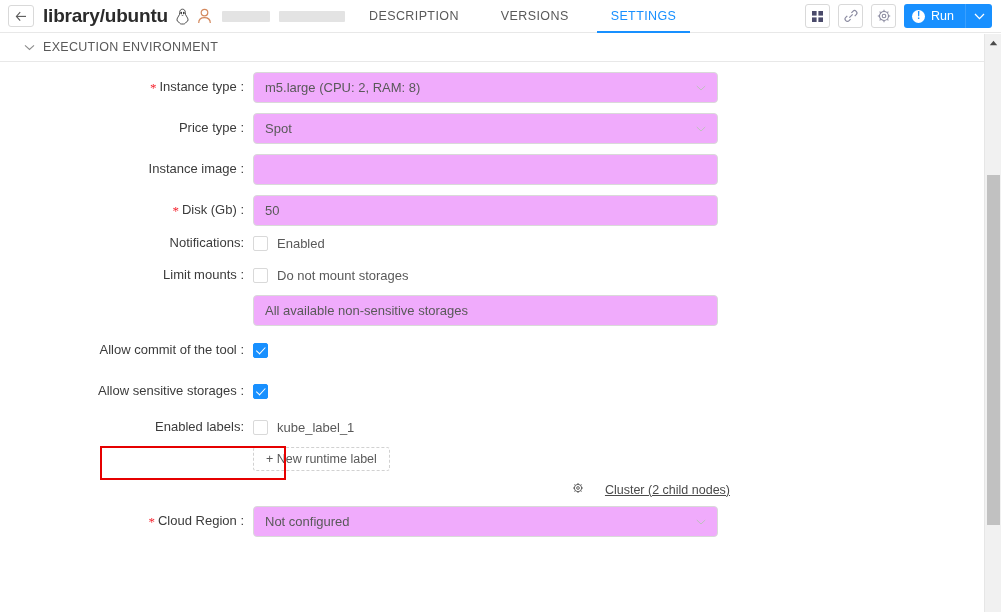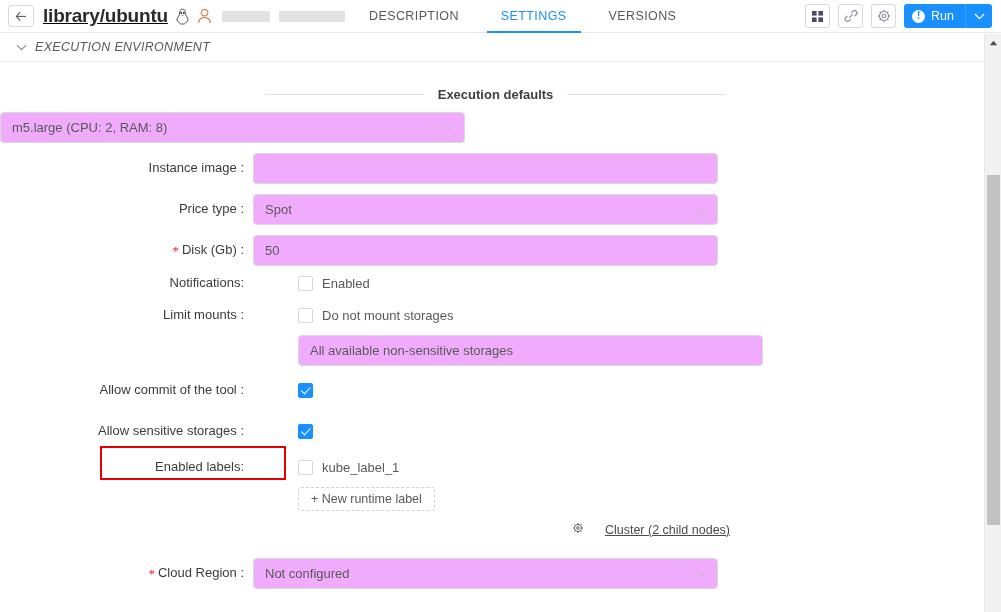--- a/index.html
+++ b/index.html
@@ -22,21 +22,20 @@
 
   
   .header {
     position: relative;
     height: 33px;
     display: flex;
     align-items: center;
     border-bottom: 1px solid #e8e8e8;
     background: #fff;
     padding-left: 8px;
-    text-decoration: underline;
   }
   .back-btn {
     width: 26px; height: 22px;
     border: 1px solid #d9d9d9;
     border-radius: 3px;
     background: #fff;
     display: flex; align-items: center; justify-content: center;
     color: #595959;
     font-size: 12px;
     line-height: 1;
@@ -151,24 +150,23 @@
     font-weight: bold;
     display: flex; align-items: center; justify-content: center;
     line-height: 1;
   }
 
   
   .section-bar {
     height: 29px;
     display: flex;
     align-items: center;
-    padding-left: 16px;
+    padding-left: 24px;
     border-bottom: 1px solid #e8e8e8;
     background: #fff;
-    font-style: italic;
   }
   .section-bar .chev {
     color: #8c8c8c;
     font-size: 11px;
     margin-right: 8px;
     display: inline-block;
   }
   .section-bar .stitle {
     font-size: 12.5px;
     color: #595959;
@@ -265,21 +263,21 @@
     display: flex;
     align-items: center;
     height: 30px;
     gap: 9px;
   }
   .chk-text {
     font-size: 13px;
     color: #595959;
   }
 
-  .tiny-row { margin-top: 2px; gap: 45px; }
+  .tiny-row { margin-top: 2px; }
 
   .new-label-btn {
     margin-top: 5px;
     display: inline-flex;
     align-items: center;
     justify-content: center;
     height: 24px;
     padding: 0 12px;
     border: 1px dashed #d1d1d1;
     border-radius: 3px;
@@ -376,22 +374,22 @@
       </svg>
     </span>
 
     <span class="redacted">
       <i class="a"></i>
         <i class="b"></i>
     </span>
 
     <div class="tabs">
       <div class="tab">DESCRIPTION</div>
+      <div class="tab">VERSIONS</div>
       <div class="tab active">SETTINGS</div>
-      <div class="tab">VERSIONS</div>
     </div>
 
     <div class="hdr-right">
       <div class="sq-btn">
         <svg width="13" height="13" viewBox="0 0 13 13">
           <rect x="1" y="1" width="4.6" height="4.6" fill="#4a4a6a"></rect>
           <rect x="7.4" y="1" width="4.6" height="4.6" fill="#4a4a6a"></rect>
           <rect x="1" y="7.4" width="4.6" height="4.6" fill="#4a4a6a"></rect>
           <rect x="7.4" y="7.4" width="4.6" height="4.6" fill="#4a4a6a"></rect>
         </svg>
@@ -437,62 +435,60 @@
     <span class="chev">
       <svg width="11" height="7" viewBox="0 0 11 7">
         <path d="M1 1.3 L5.5 5.4 L10 1.3" fill="none" stroke="#8c8c8c" stroke-width="1.1"></path>
       </svg>
     </span>
     <span class="stitle">EXECUTION ENVIRONMENT</span>
   </div>
 
   <div class="body">
 
-    <div class="divider-title">
-      <span class="ln"></span>
-      <span class="tx">Execution defaults</span>
-      <span class="ln"></span>
-    </div>
 
     <div class="form-row">
+      <div class="form-label">
+        <span class="req">*</span><span>Instance type</span> :
+      </div>
       <div class="form-ctrl">
         <div class="input">
           <span>m5.large (CPU: 2, RAM: 8)</span>
           <span class="caret">
             <svg width="10" height="6" viewBox="0 0 10 6">
                 <path d="M0.8 1 L5 5 L9.2 1" fill="none" stroke="#bfbfbf" stroke-width="1"></path>
               </svg>
           </span>
         </div>
       </div>
     </div>
 
     <div class="form-row">
       <div class="form-label">
-        <span>Instance image</span> :
-      </div>
-      <div class="form-ctrl">
-        <div class="input">
-          <span></span>
-        </div>
-      </div>
-    </div>
-
-    <div class="form-row">
-      <div class="form-label">
         <span>Price type</span> :
       </div>
       <div class="form-ctrl">
         <div class="input">
           <span>Spot</span>
           <span class="caret">
             <svg width="10" height="6" viewBox="0 0 10 6">
                 <path d="M0.8 1 L5 5 L9.2 1" fill="none" stroke="#bfbfbf" stroke-width="1"></path>
               </svg>
           </span>
+        </div>
+      </div>
+    </div>
+
+    <div class="form-row">
+      <div class="form-label">
+        <span>Instance image</span> :
+      </div>
+      <div class="form-ctrl">
+        <div class="input">
+          <span></span>
         </div>
       </div>
     </div>
 
     <div class="form-row">
       <div class="form-label">
         <span class="req">*</span><span>Disk (Gb)</span> :
       </div>
       <div class="form-ctrl">
         <div class="input">
@@ -578,21 +574,21 @@
                 <path d="M10.2 10.2 11.1 11.1"></path>
               <path d="M11.1 2.9 10.2 3.8"></path>
                 <path d="M3.8 10.2 2.9 11.1"></path>
             </g>
           </svg>
         </span>
         <span>Cluster (2 child nodes)</span>
       </span>
     </div>
 
-    <div class="form-row" style="margin-top:21px;">
+    <div class="form-row" style="margin-top:9px;">
       <div class="form-label">
         <span class="req">*</span><span>Cloud Region</span> :
       </div>
       <div class="form-ctrl">
         <div class="input">
           <span>Not configured</span>
           <span class="caret">
             <svg width="10" height="6" viewBox="0 0 10 6">
                 <path d="M0.8 1 L5 5 L9.2 1" fill="none" stroke="#bfbfbf" stroke-width="1"></path>
               </svg>

